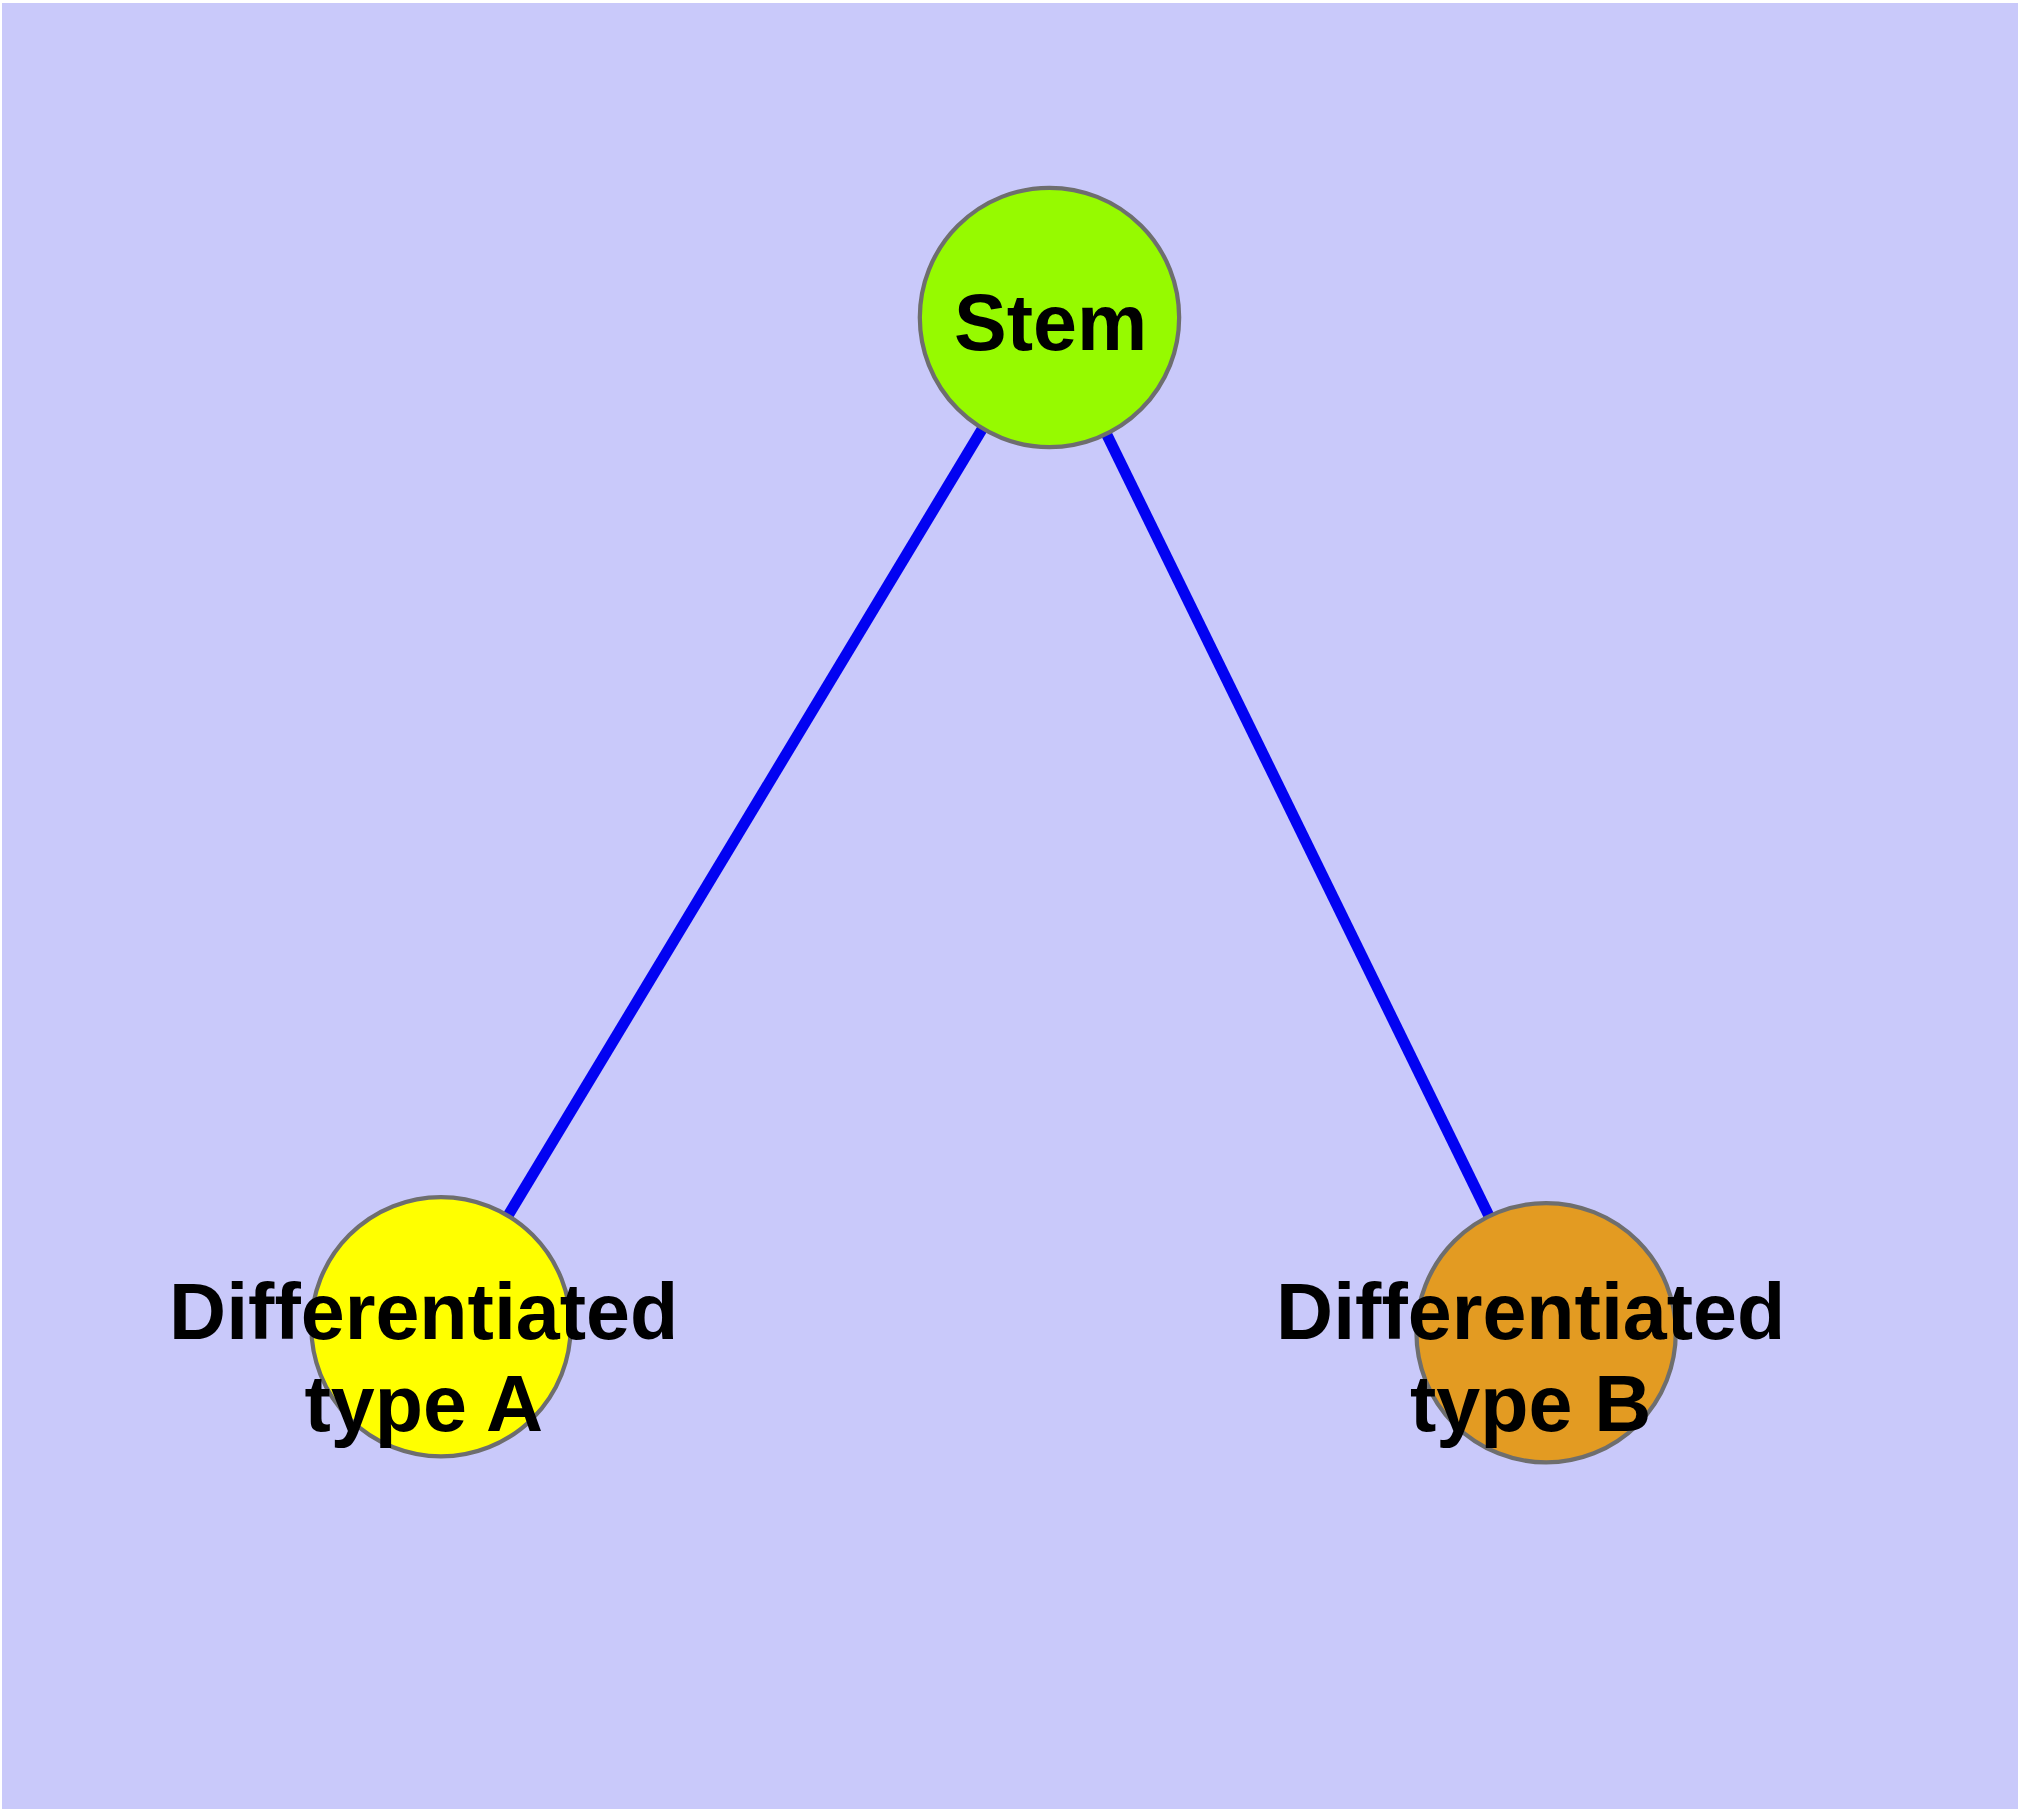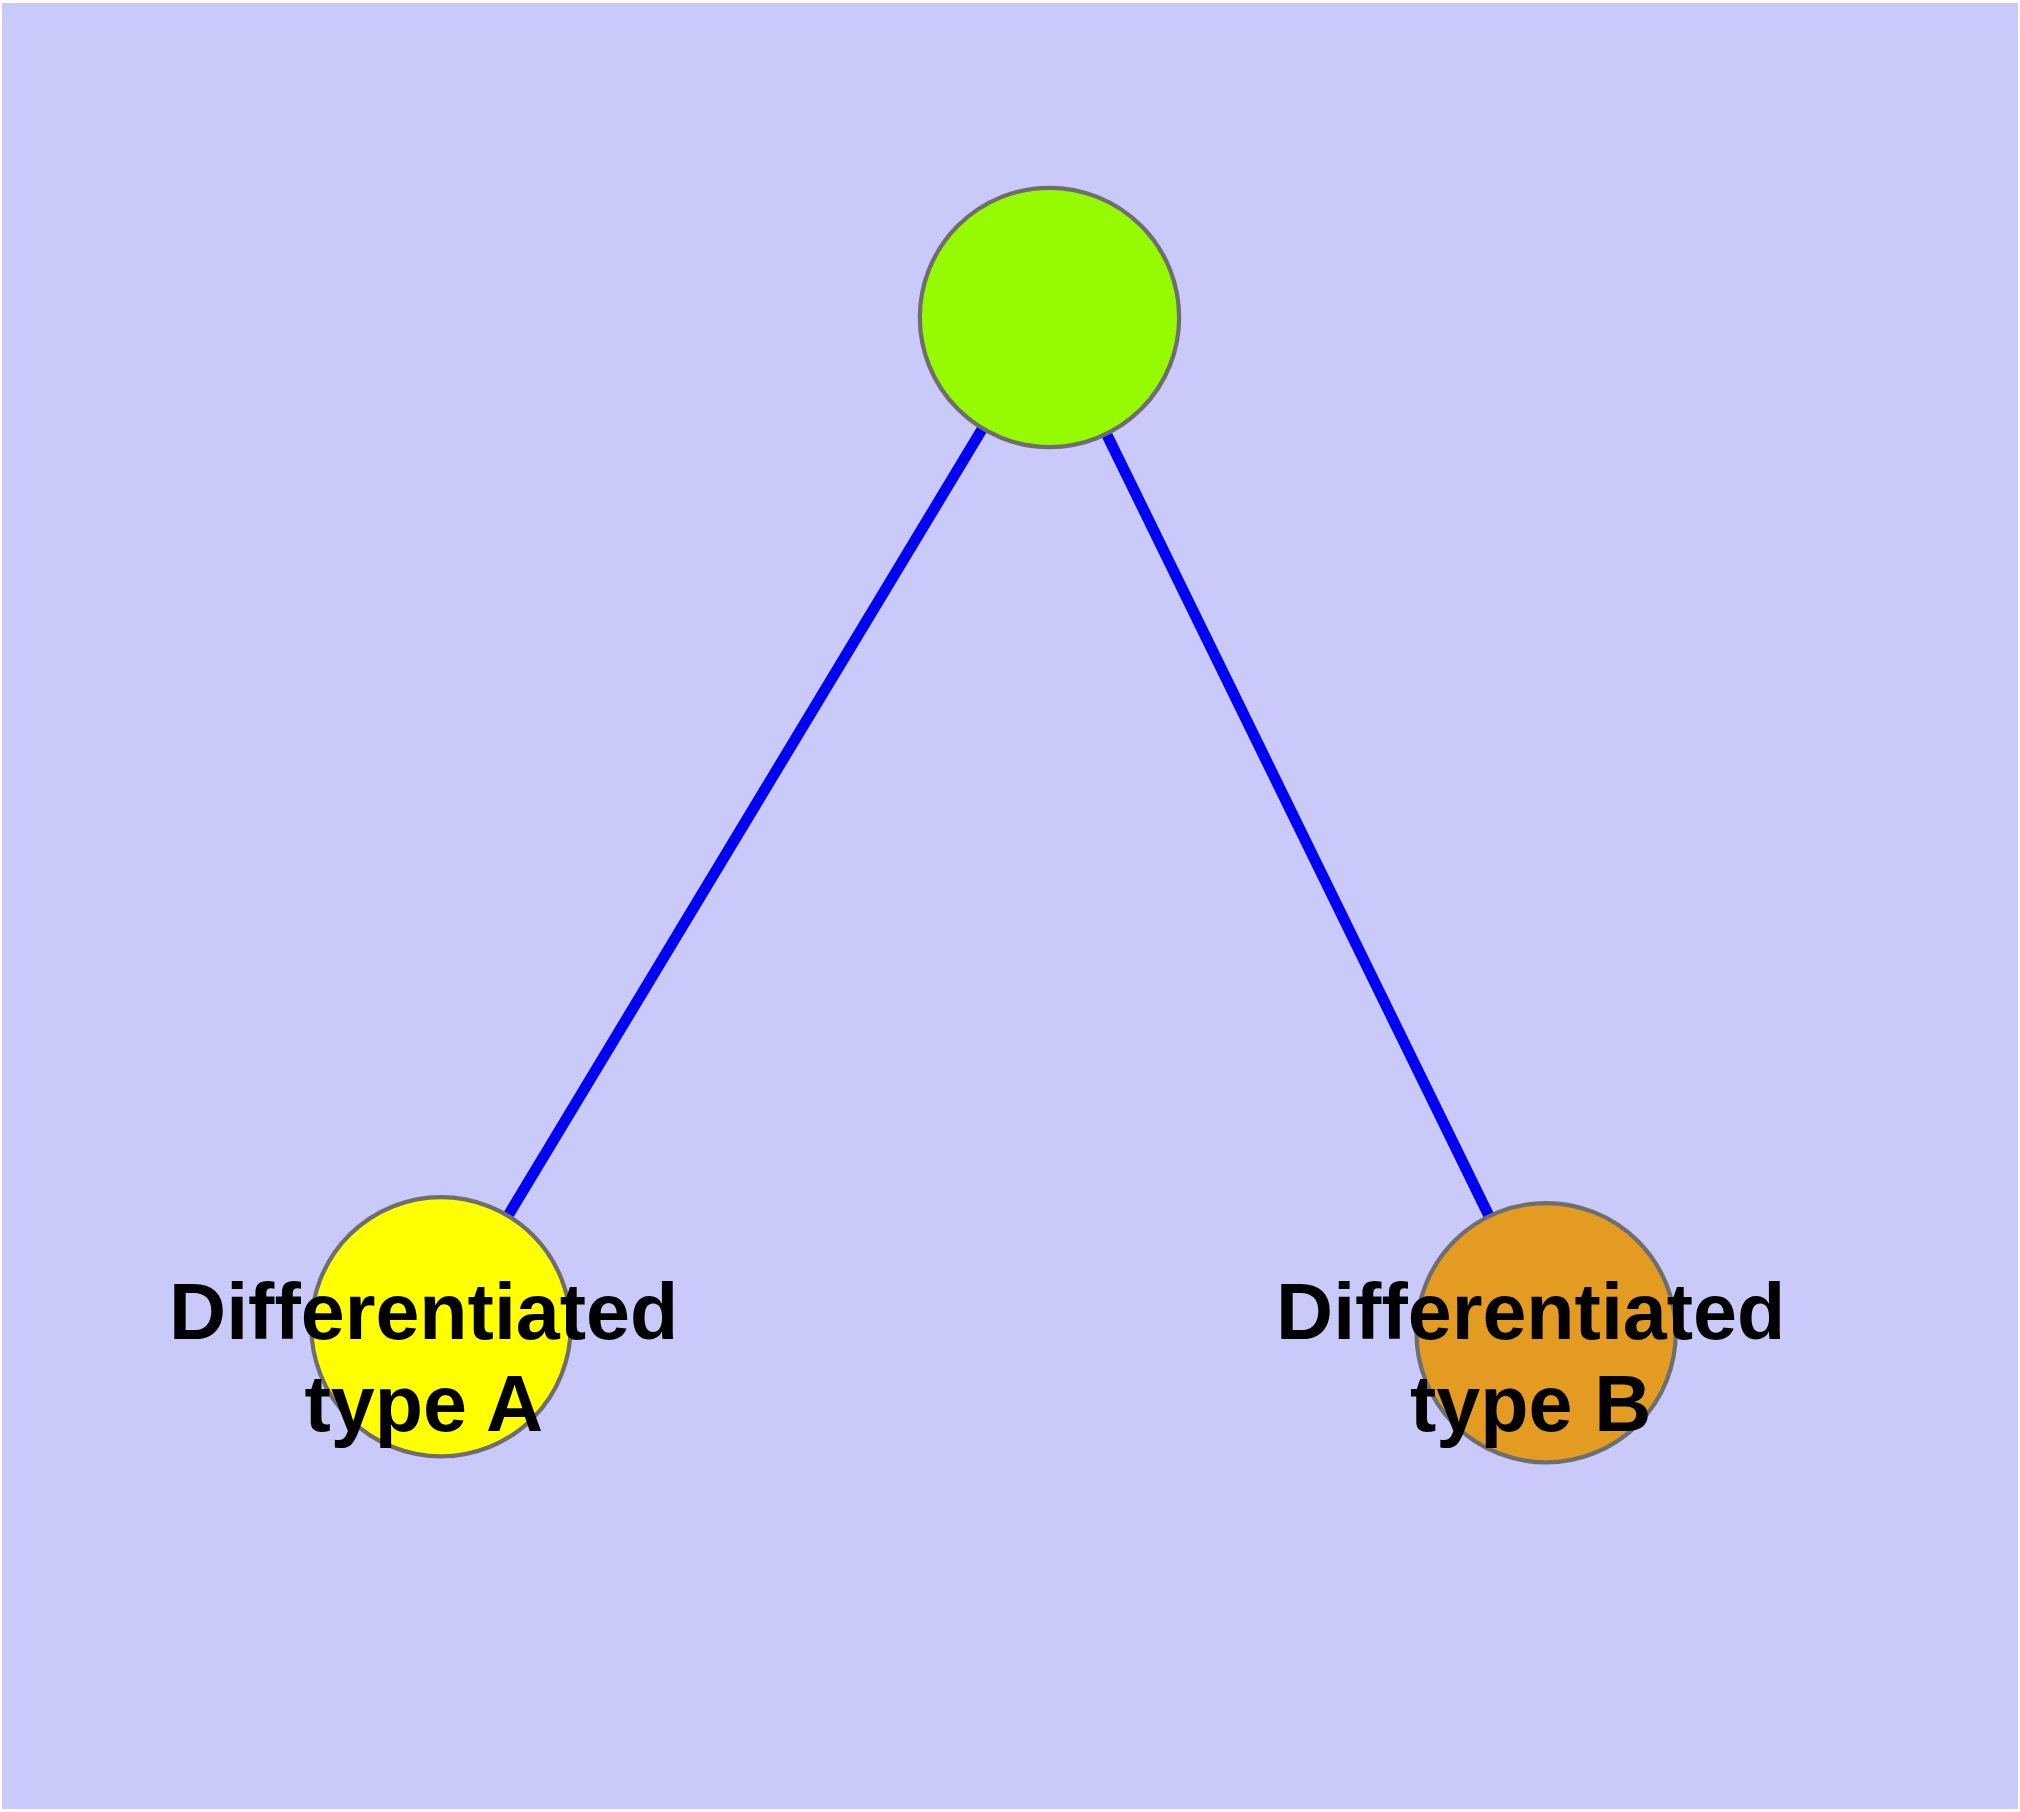--- a/index.html
+++ b/index.html
@@ -55,20 +55,21 @@
 
     <line class="edge" x1="1236" y1="371" x2="1822" y2="1569" stroke="#0202F2"></line>
 
     <circle class="node" cx="1236" cy="371" r="153" fill="#96FA00"></circle>
 
     <circle class="node" cx="518" cy="1562" r="153" fill="#FFFF00"></circle>
 
     <circle class="node" cx="1822" cy="1569" r="153" fill="#E39B22"></circle>
   </svg>
 
+  <div class="node-label" style="left: 1049px; top: 320px;">Stem</div>
 
   <div class="node-label" style="left: 422px; top: 1355px;">Differentiated
 type A</div>
 
   <div class="node-label" style="left: 1529px; top: 1355px;">Differentiated
 type B</div>
 
 </div>
 
 

